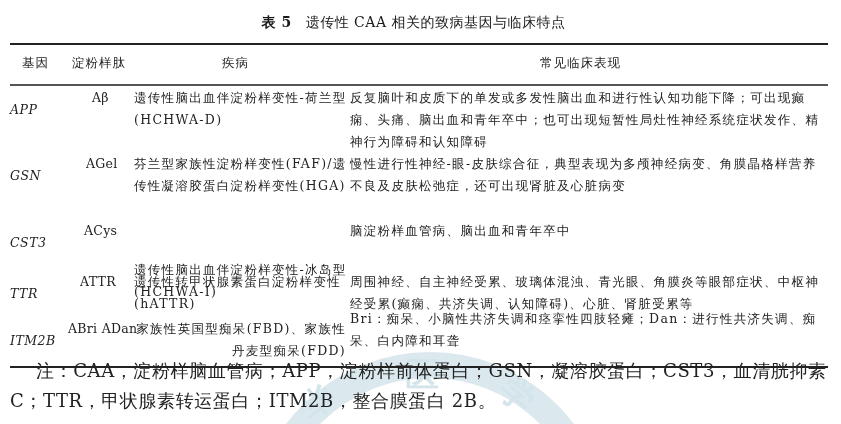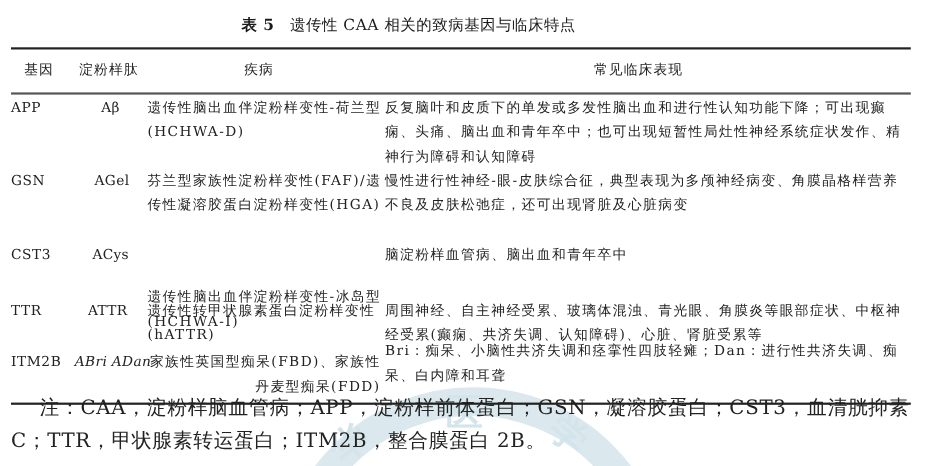--- a/index.html
+++ b/index.html
@@ -11,30 +11,30 @@
     position: absolute; left: 250px; top: 352px; width: 360px; height: 360px;
     border-radius: 50%; border: 26px solid #dbe9ef; box-sizing: border-box;
     pointer-events: none;
   }
   .wm-char {
     position: absolute; color: #d3e4eb; font-size: 34px; font-weight: bold; pointer-events: none;
     font-family: "DejaVu Sans", sans-serif;
   }
   .title {
     position: absolute; top: 14px; left: 0; width: 743px; text-align: center;
-    font-size: 14px; color: #1a1a1a; letter-spacing: 0.5px;
+    font-size: 14px; color: #1a1a1a; letter-spacing: 0.5px; padding-left: 42px;
   }
   .title .tnum { font-weight: bold; margin-right: 14px; }
   .rule { position: absolute; left: 10px; width: 818px; background: #222; }
   .rule.top { top: 43px; height: 2px; }
   .rule.mid { top: 84px; height: 1.5px; background: #555; }
   .rule.bot { top: 366px; height: 2px; }
   .hdr { position: absolute; top: 55px; font-size: 12.5px; color: #222; letter-spacing: 1px; }
   .cell { position: absolute; font-size: 12.5px; line-height: 22px; color: #222; letter-spacing: 1.3px; }
-  .gene { letter-spacing: 0.5px; }
+  .gene { font-style: italic; letter-spacing: 0.5px; margin-top: 12px; }
   .amy { letter-spacing: 0.3px; }
   .dis { width: 214px; }
   .clin { width: 470px; }
   .note { position: absolute; left: 10px; top: 356px; width: 820px; font-size: 18px; line-height: 30px; color: #222; text-indent: 26px; letter-spacing: 0.6px; }
 </style>
 </head>
 <body>
 
 <div class="watermark"></div>
 <span class="wm-char" style="left:300px;top:380px;transform:rotate(-40deg);">华</span>
@@ -77,20 +77,20 @@
 
 <div>
   <span class="cell gene" style="left:10px;top:271px;">TTR</span>
   <span class="cell amy" style="left:80px;top:271px;">ATTR</span>
   <span class="cell dis" style="left:134px;top:271px;">遗传性转甲状腺素蛋白淀粉样变性(hATTR)</span>
   <span class="cell clin" style="left:350px;top:271px;">周围神经、自主神经受累、玻璃体混浊、青光眼、角膜炎等眼部症状、中枢神经受累(癫痫、共济失调、认知障碍)、心脏、肾脏受累等</span>
 </div>
 
 <div>
   <span class="cell gene" style="left:10px;top:318px;">ITM2B</span>
-  <span class="cell amy" style="left:68px;top:318px;font-style:italic;">ABri ADan</span>
+  <span class="cell amy" style="left:68px;top:318px;">ABri ADan</span>
   <span class="cell dis" style="left:134px;top:318px;width:212px;text-align:right;">家族性英国型痴呆(FBD)、家族性丹麦型痴呆(FDD)</span>
   <span class="cell clin" style="left:350px;top:308px;">Bri：痴呆、小脑性共济失调和痉挛性四肢轻瘫；Dan：进行性共济失调、痴呆、白内障和耳聋</span>
 </div>
 
 <div class="rule bot"></div>
 
 <div class="note">注：CAA，淀粉样脑血管病；APP，淀粉样前体蛋白；GSN，凝溶胶蛋白；CST3，血清胱抑素 C；TTR，甲状腺素转运蛋白；ITM2B，整合膜蛋白 2B。</div>
 
 </body></html>

